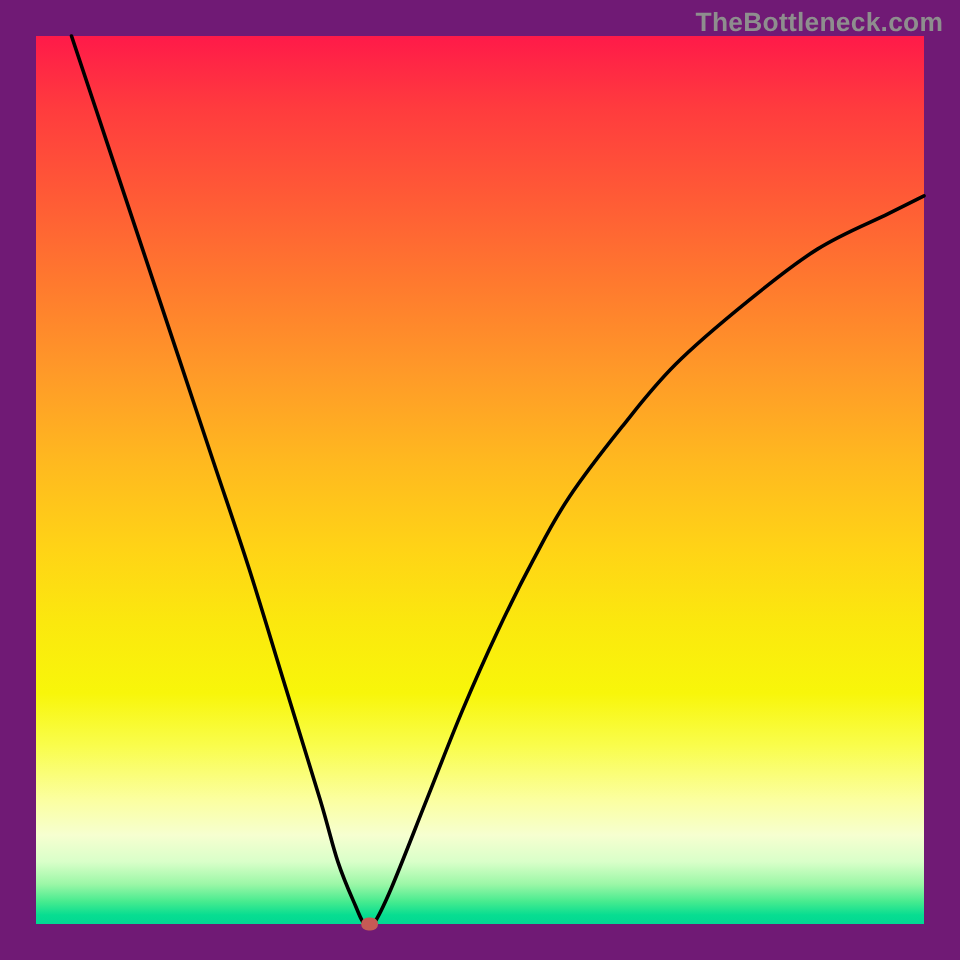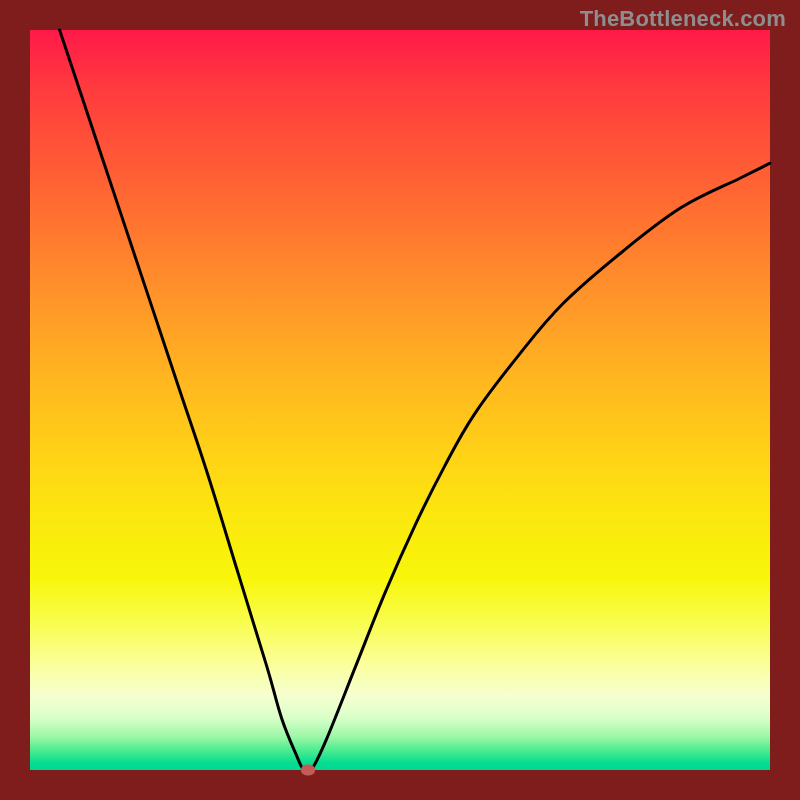--- a/index.html
+++ b/index.html
@@ -8,21 +8,21 @@
     width: 800px;
     height: 800px;
     background: #000;
     overflow: hidden;
     font-family: Arial, Helvetica, sans-serif;
   }
   .stage {
     position: relative;
     width: 800px;
     height: 800px;
-    background: #7f1d1d;
+    background: #701a75;
   }
   .watermark {
     position: absolute;
     top: 6px;
     right: 14px;
     font-size: 22px;
     font-weight: 600;
     color: #8e8e8e;
     letter-spacing: 0.2px;
     z-index: 5;

